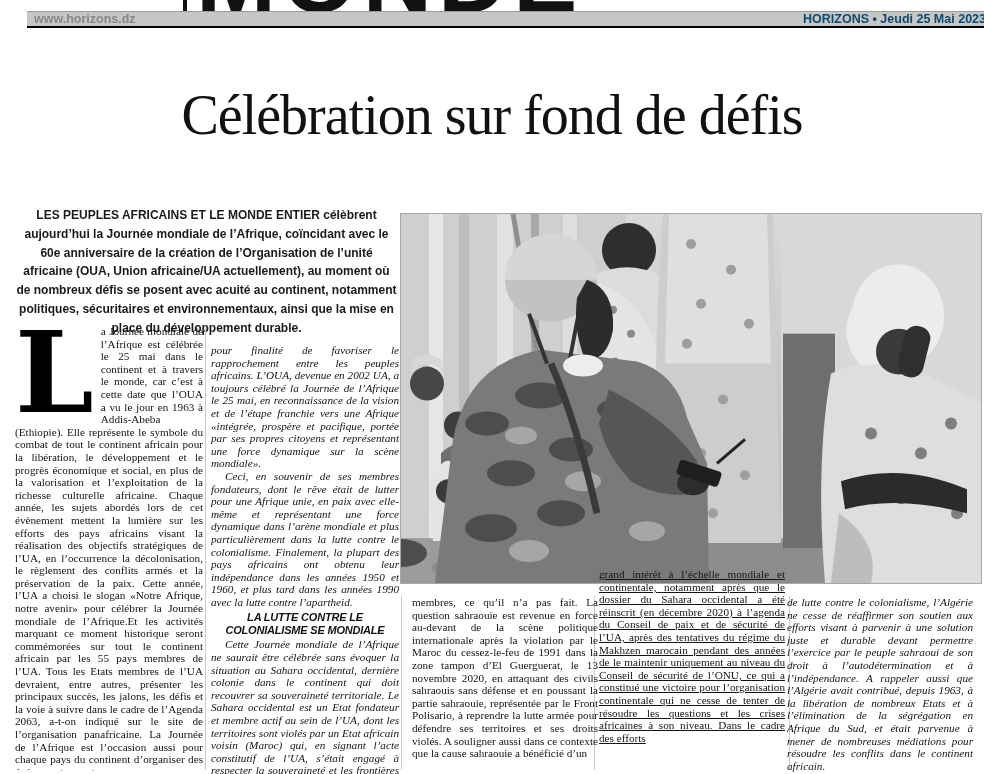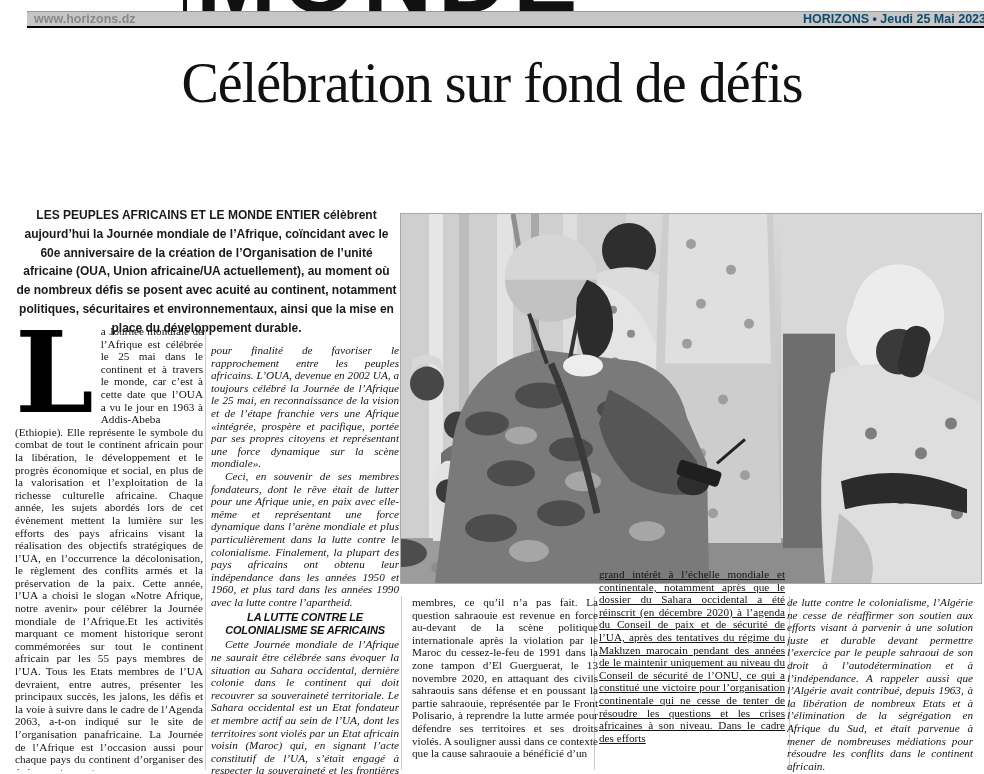--- a/index.html
+++ b/index.html
@@ -13,21 +13,21 @@
   
   .topbar{position:absolute;left:27px;top:11px;width:966px;height:17px;background:#c6c6c6;
         border-top:1px solid #9a9a9a;border-bottom:2px solid #000;box-sizing:border-box;
         display:flex;justify-content:space-between;align-items:center;padding:0 7px;
         font-family:"Liberation Sans",sans-serif;font-weight:bold;font-size:12.5px;}
   .site-url{color:#878787;}
   .edition-date{color:#0c4a6e;}
   
   .kicker{position:absolute;top:51px;left:0;width:100%;text-align:center;
         font-family:"Liberation Sans",sans-serif;font-weight:bold;font-size:20px;letter-spacing:-0.3px;}
-  .headline{position:absolute;top:52px;left:0;width:100%;margin:0;text-align:center;
+  .headline{position:absolute;top:84px;left:0;width:100%;margin:0;text-align:center;
         font-family:"Liberation Serif",serif;font-weight:normal;font-size:56px;line-height:63px;letter-spacing:-1px;}
   
   .lead{position:absolute;left:15px;top:206px;width:383px;text-align:center;
         font-family:"Liberation Sans",sans-serif;font-weight:bold;font-size:12px;line-height:18.8px;color:#1a1a1a;}
   
   .photo{position:absolute;left:400px;top:213px;width:582px;height:371px;margin:0;
         border:1px solid #a8a8a8;box-sizing:border-box;background:#bdbdbd;}
   .photo svg{display:block;width:100%;height:100%;}
   
   .col{position:absolute;font-family:"Liberation Serif",serif;font-size:11.2px;line-height:12.6px;
@@ -182,21 +182,21 @@
   <div class="vrule vr2"></div>
   <div class="vrule vr3"></div>
   <div class="vrule vr4"></div>
 
   <div class="col col1">
       <p class="para"><span class="dropcap">L</span>a Journée mondiale de l’Afrique est célébrée le 25 mai dans le continent et à travers le monde, car c’est à cette date que l’OUA a vu le jour en 1963 à Addis-Abeba (Ethiopie). Elle représente le symbole du combat de tout le continent africain pour la libération, le développement et le progrès économique et social, en plus de la valorisation et l’exploitation de la richesse culturelle africaine. Chaque année, les sujets abordés lors de cet évènement mettent la lumière sur les efforts des pays africains visant la réalisation des objectifs stratégiques de l’UA, en l’occurrence la décolonisation, le règlement des conflits armés et la préservation de la paix. Cette année, l’UA a choisi le slogan «Notre Afrique, notre avenir» pour célébrer la Journée mondiale de l’Afrique.Et les activités marquant ce moment historique seront commémorées sur tout le continent africain par les 55 pays membres de l’UA. Tous les Etats membres de l’UA devraient, entre autres, présenter les principaux succès, les jalons, les défis et la voie à suivre dans le cadre de l’Agenda 2063, a-t-on indiqué sur le site de l’organisation panafricaine. La Journée de l’Afrique est l’occasion aussi pour chaque pays du continent d’organiser des événements ayant</p>
     </div>
   <div class="col col2">
       <p class="para">pour finalité de favoriser le rapprochement entre les peuples africains. L’OUA, devenue en 2002 UA, a toujours célébré la Journée de l’Afrique le 25 mai, en reconnaissance de la vision et de l’étape franchie vers une Afrique «intégrée, prospère et pacifique, portée par ses propres citoyens et représentant une force dynamique sur la scène mondiale».</p>
       <p class="para indent">Ceci, en souvenir de ses membres fondateurs, dont le rêve était de lutter pour une Afrique unie, en paix avec elle-même et représentant une force dynamique dans l’arène mondiale et plus particulièrement dans la lutte contre le colonialisme. Finalement, la plupart des pays africains ont obtenu leur indépendance dans les années 1950 et 1960, et plus tard dans les années 1990 avec la lutte contre l’apartheid.</p>
-      <h3 class="subhead">LA LUTTE CONTRE LE COLONIALISME SE AFRICAINS</h3>
+      <h3 class="subhead">LA LUTTE CONTRE LE COLONIALISME SE MONDIALE</h3>
       <p class="para indent">Cette Journée mondiale de l’Afrique ne saurait être célébrée sans évoquer la situation au Sahara occidental, dernière colonie dans le continent qui doit recouvrer sa souveraineté territoriale. Le Sahara occidental est un Etat fondateur et membre actif au sein de l’UA, dont les territoires sont violés par un Etat africain voisin (Maroc) qui, en signant l’acte constitutif de l’UA, s’était engagé à respecter la souveraineté et les frontières de ses</p>
     </div>
   <div class="col col3">
       <p class="para">membres, ce qu’il n’a pas fait. La question sahraouie est revenue en force au-devant de la scène politique internationale après la violation par le Maroc du cessez-le-feu de 1991 dans la zone tampon d’El Guerguerat, le 13 novembre 2020, en attaquant des civils sahraouis sans défense et en poussant la partie sahraouie, représentée par le Front Polisario, à reprendre la lutte armée pour défendre ses territoires et ses droits violés. A souligner aussi dans ce contexte que la cause sahraouie a bénéficié d’un</p>
     </div>
   <div class="col col4">
       <p class="para">grand intérêt à l’échelle mondiale et continentale, notamment après que le dossier du Sahara occidental a été réinscrit (en décembre 2020) à l’agenda du Conseil de paix et de sécurité de l’UA, après des tentatives du régime du Makhzen marocain pendant des années de le maintenir uniquement au niveau du Conseil de sécurité de l’ONU, ce qui a constitué une victoire pour l’organisation continentale qui ne cesse de tenter de résoudre les questions et les crises africaines à son niveau. Dans le cadre des efforts</p>
     </div>
   <div class="col col5">
       <p class="para">de lutte contre le colonialisme, l’Algérie ne cesse de réaffirmer son soutien aux efforts visant à parvenir à une solution juste et durable devant permettre l’exercice par le peuple sahraoui de son droit à l’autodétermination et à l’indépendance. A rappeler aussi que l’Algérie avait contribué, depuis 1963, à la libération de nombreux Etats et à l’élimination de la ségrégation en Afrique du Sud, et était parvenue à mener de nombreuses médiations pour résoudre les conflits dans le continent africain.</p>

